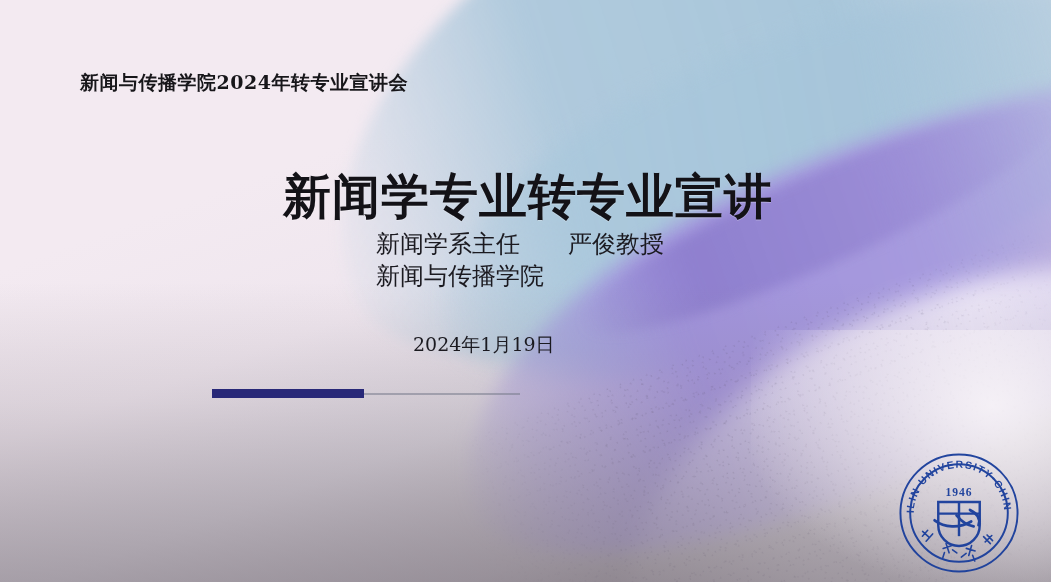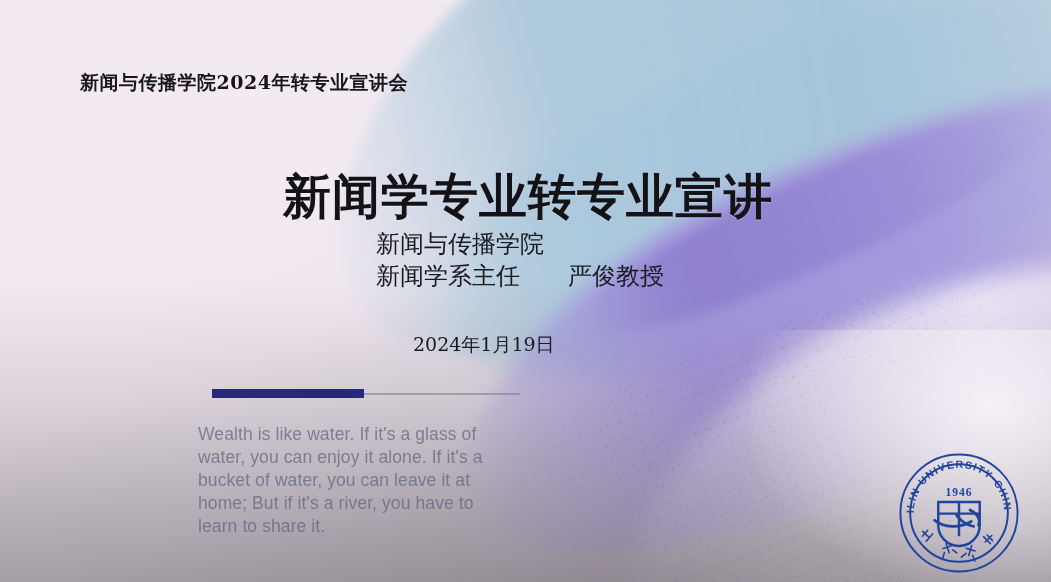--- a/index.html
+++ b/index.html
@@ -261,32 +261,31 @@
   <div class="bg-white-wash"></div>
   <div class="bg-speckle"></div>
   <div class="bg-bottom-fade"></div>
   <div class="bg-right-light"></div>
 
   <div class="kicker">新闻与传播学院2024年转专业宣讲会</div>
 
   <div class="main-title">新闻学专业转专业宣讲</div>
 
   <div class="presenter">
+    <div>新闻学系主任　　严俊教授</div>
     <div>新闻与传播学院</div>
-    <div>新闻学系主任　　严俊教授</div>
   </div>
 
   <div class="date">2024年1月19日</div>
 
   <div class="rule-wrap">
     <div class="rule-thin"></div>
     <div class="rule-fill"></div>
   </div>
 
-  <div class="quote">Wealth is like water. If it's a glass of water, you can enjoy it alone. If it's a bucket of water, you can leave it at home; But if it's a river, you have to learn to share it.</div>
 
   <div class="logo">
     <svg viewBox="0 0 200 200" xmlns="http://www.w3.org/2000/svg">
       <defs>
         <path id="arcTop" d="M 26,100 A 74,74 0 0 1 174,100" fill="none"></path>
         <path id="arcBottom" d="M 34,100 A 66,66 0 0 0 166,100" fill="none"></path>
       </defs>
       <g fill="none" stroke="#1b3f9c" stroke-width="3.2">
         <circle cx="100" cy="100" r="96"></circle>
         <circle cx="100" cy="100" r="80"></circle>

